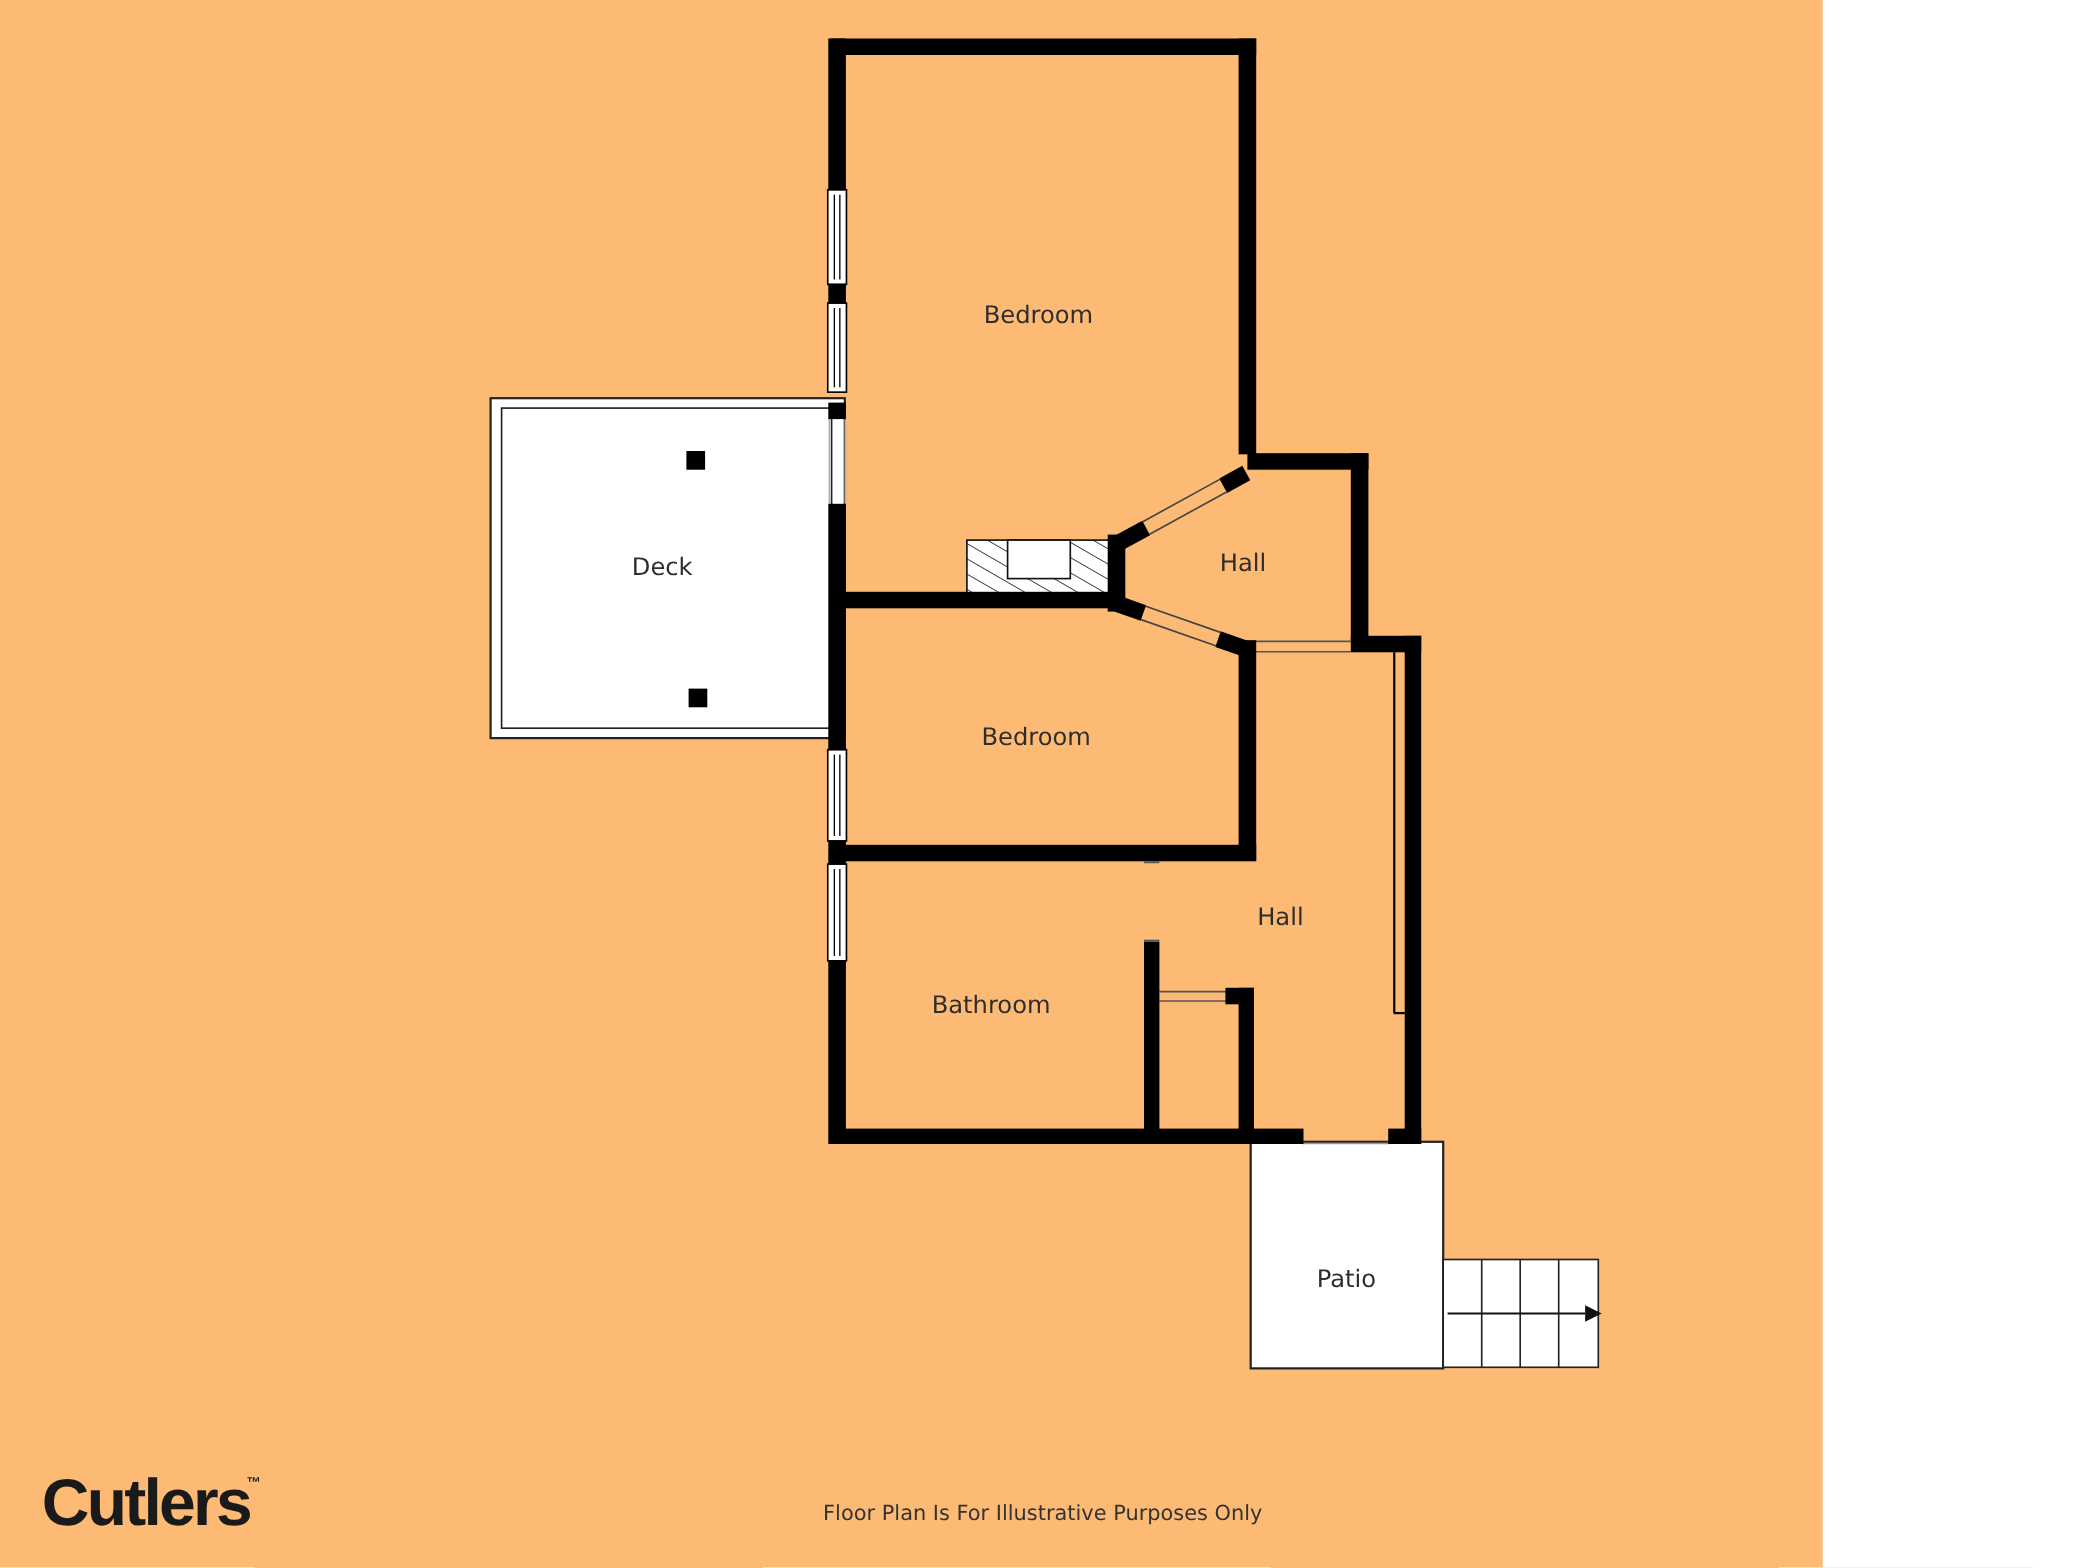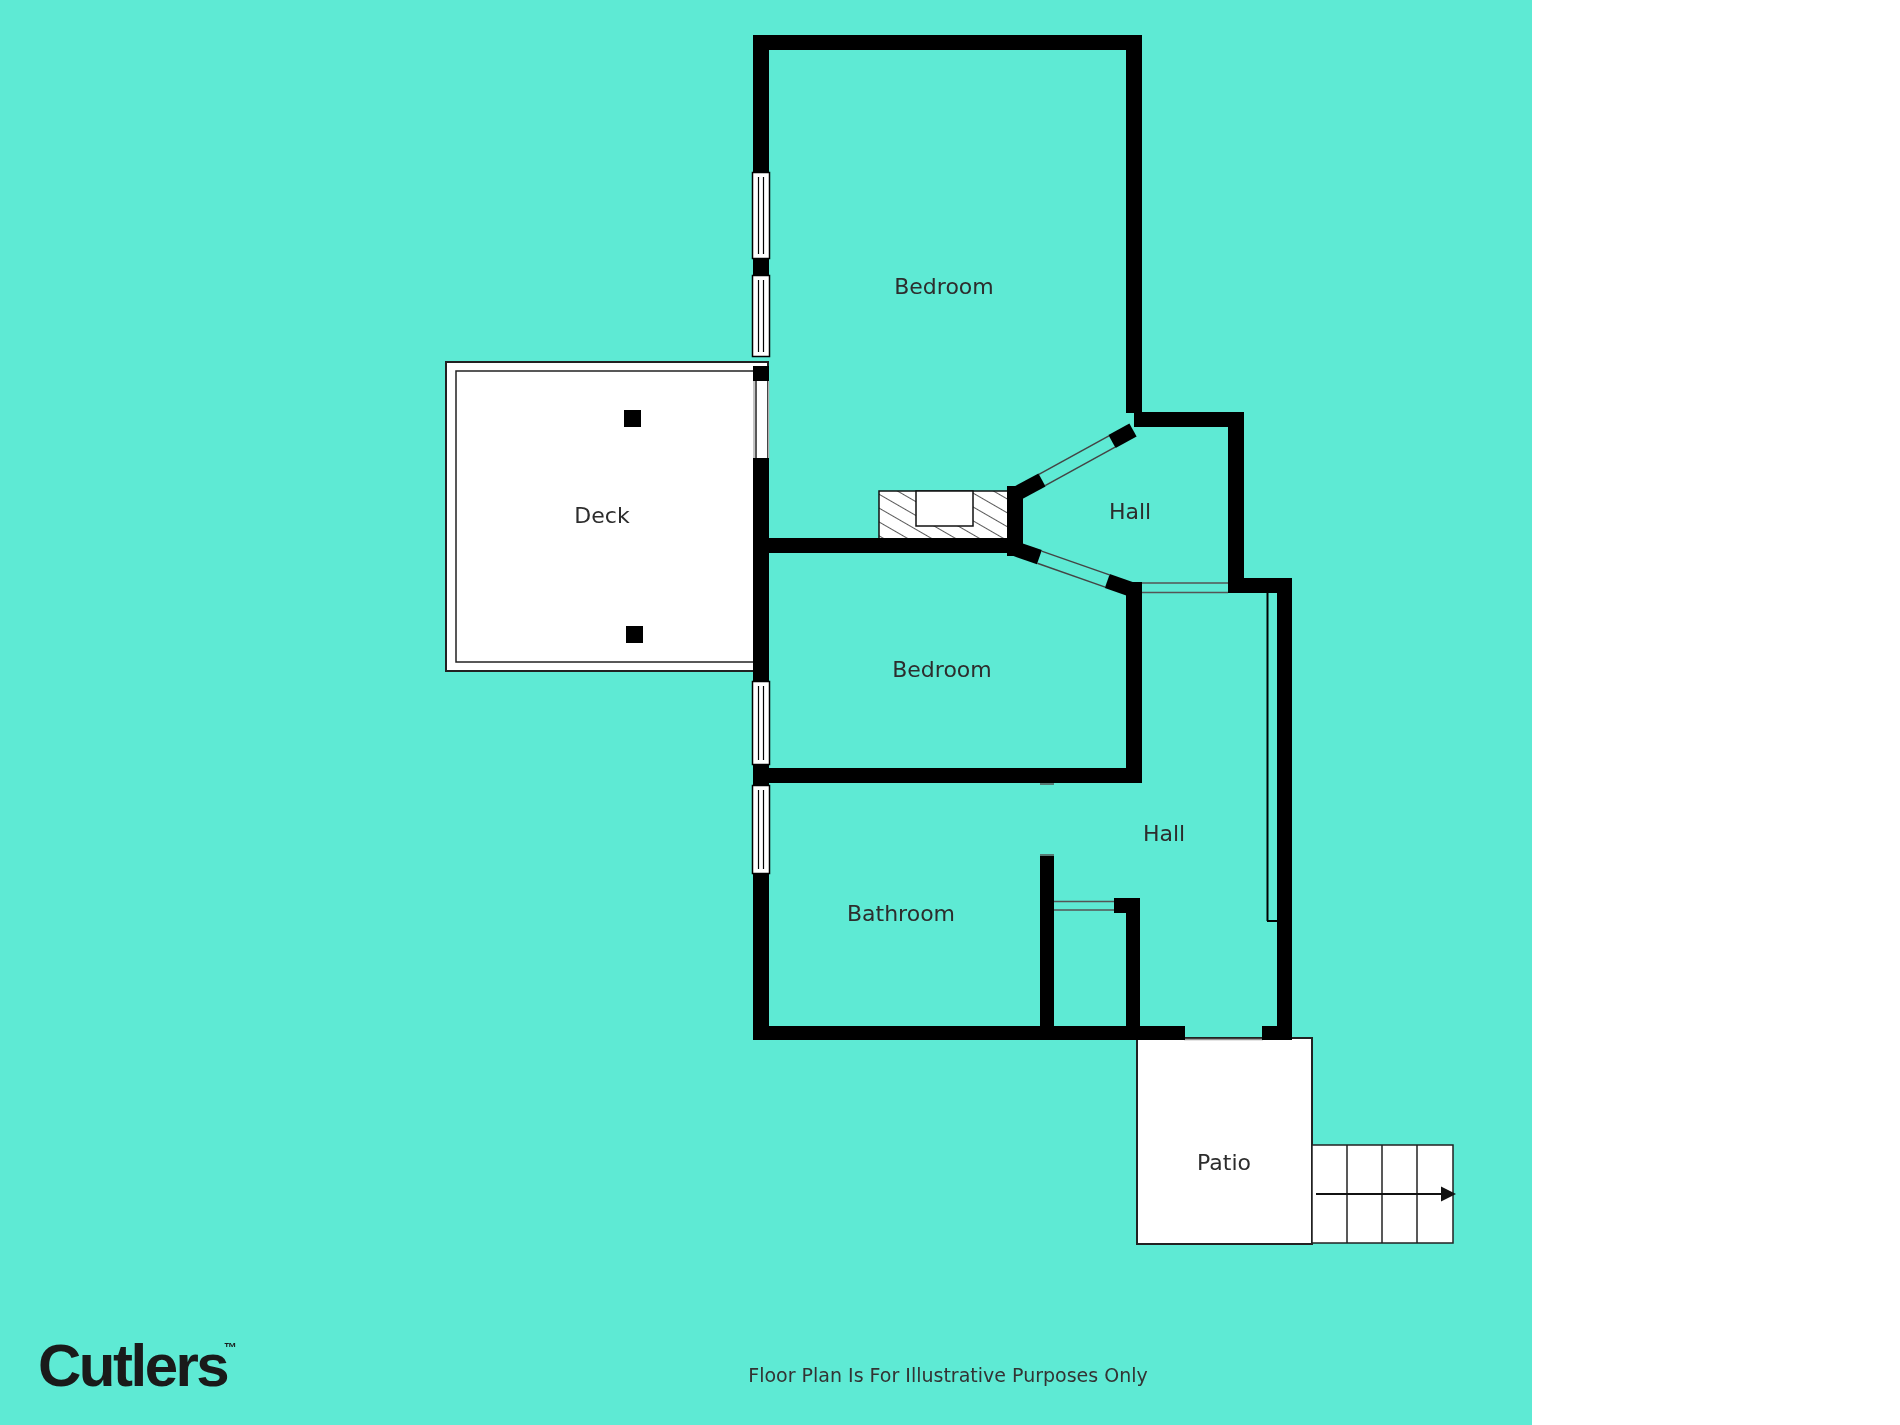--- a/index.html
+++ b/index.html
@@ -1,16 +1,16 @@
 <!DOCTYPE html>
 <html><head>
 <meta charset="utf-8">
 <style>
   html,body{margin:0;padding:0;background:#ffffff;}
-  .page{position:relative;width:1532px;height:1425px;background:#5eead4;overflow:hidden;
+  .page{position:relative;width:1657px;height:1425px;background:#fdba74;overflow:hidden;
         font-family:"Liberation Sans", sans-serif;}
   svg{position:absolute;left:0;top:0;}
   text{font-family:"DejaVu Sans","Liberation Sans",sans-serif;}
   .room-label{font-size:22px;fill:#2d2d2d;}
   .brand{font-family:"Liberation Sans",sans-serif;font-weight:bold;letter-spacing:-2.5px;
          font-size:60px;fill:#1a1a1a;}
   .brand-tm{font-family:"Liberation Sans",sans-serif;font-weight:bold;font-size:13px;fill:#1a1a1a;letter-spacing:0;}
   .disclaimer{font-size:19px;fill:#333333;}
   .north-n{font-size:17px;fill:#111111;}
 </style>

